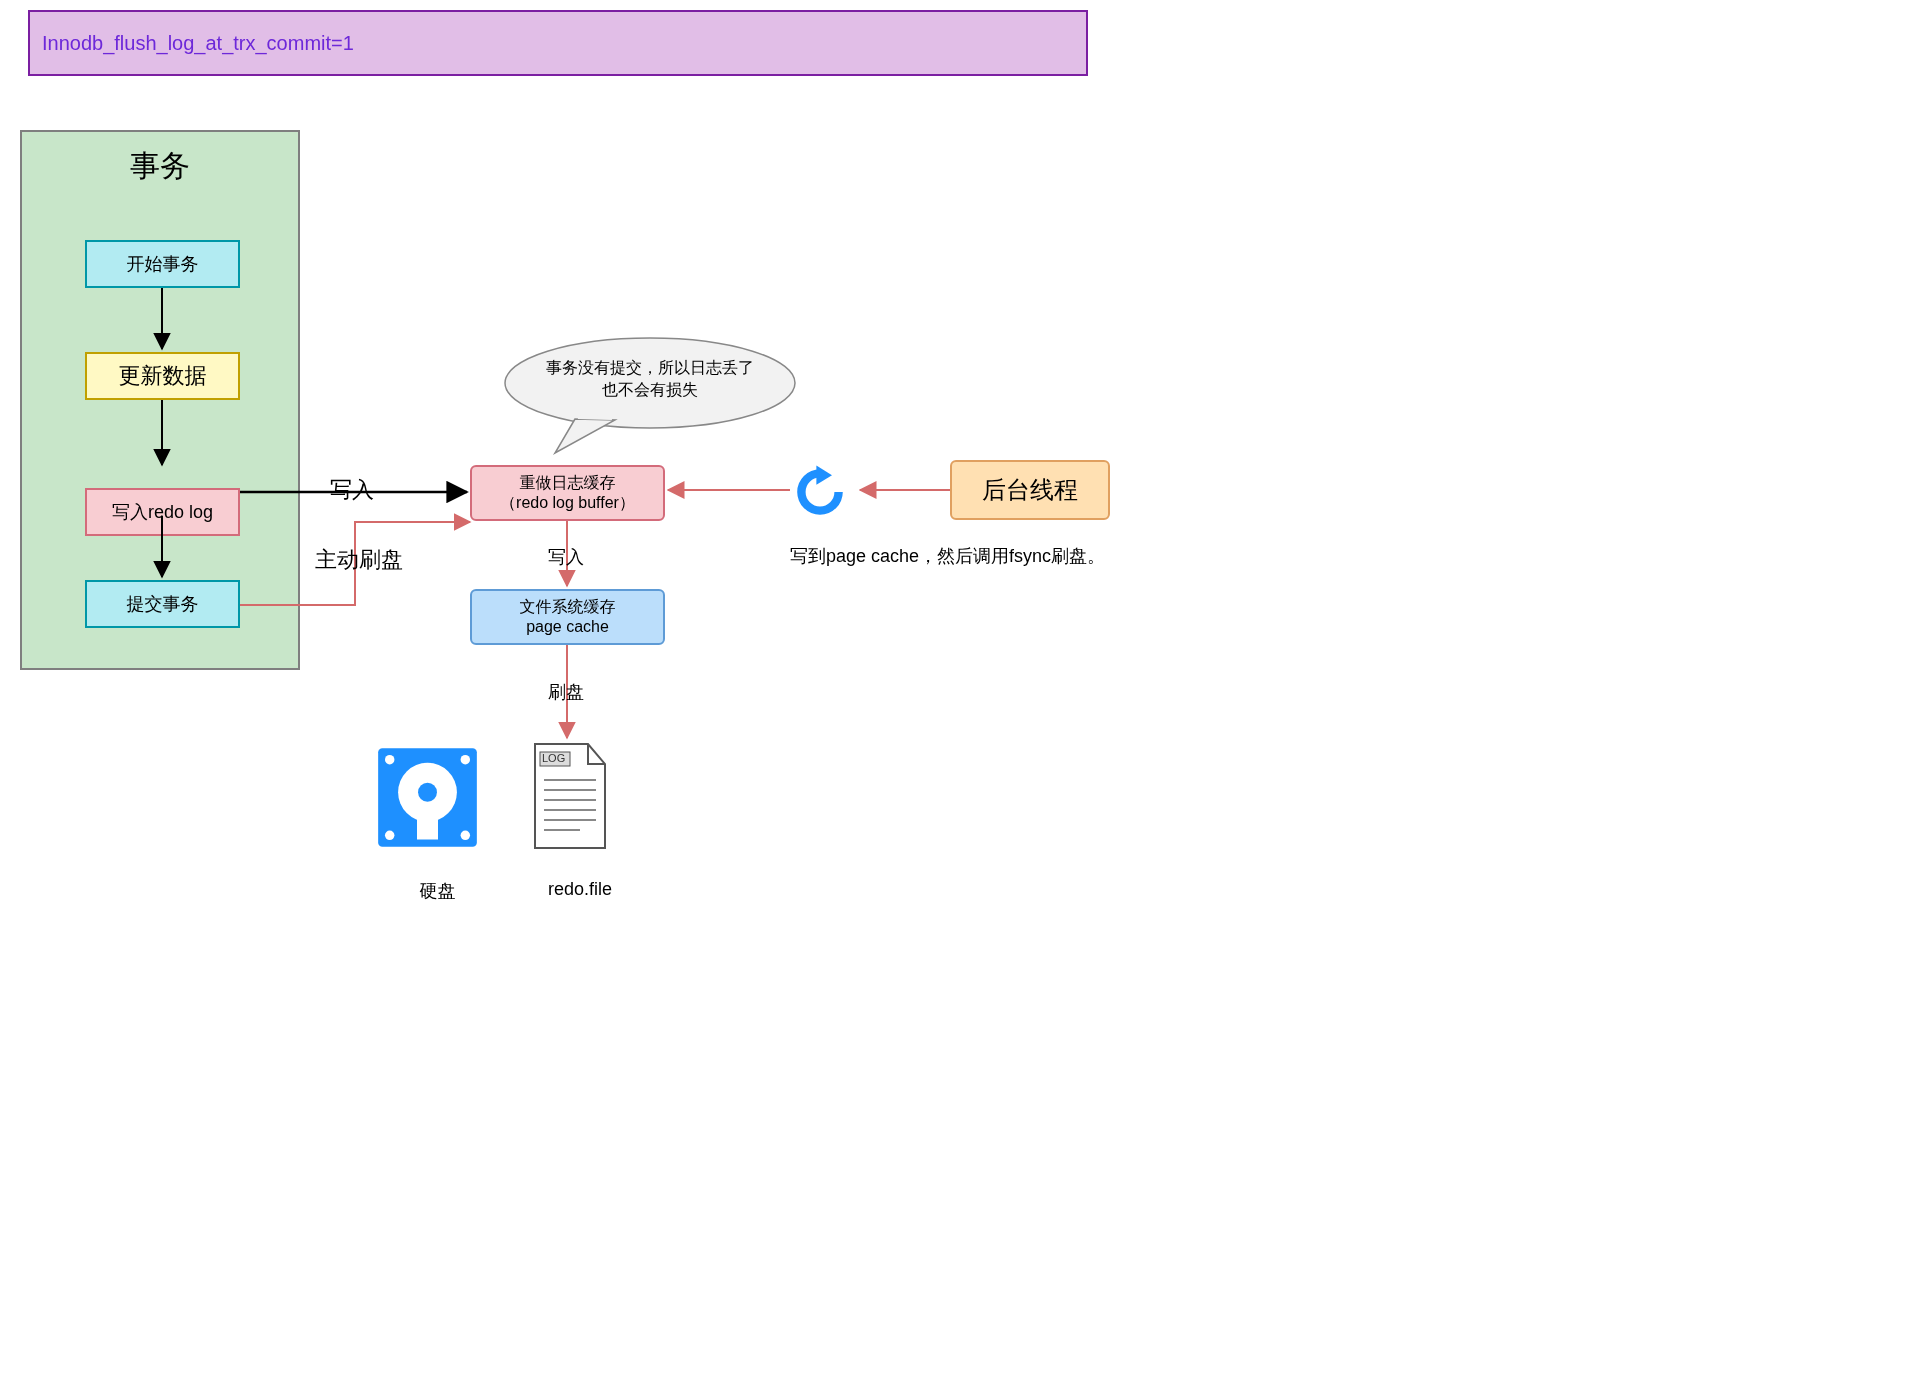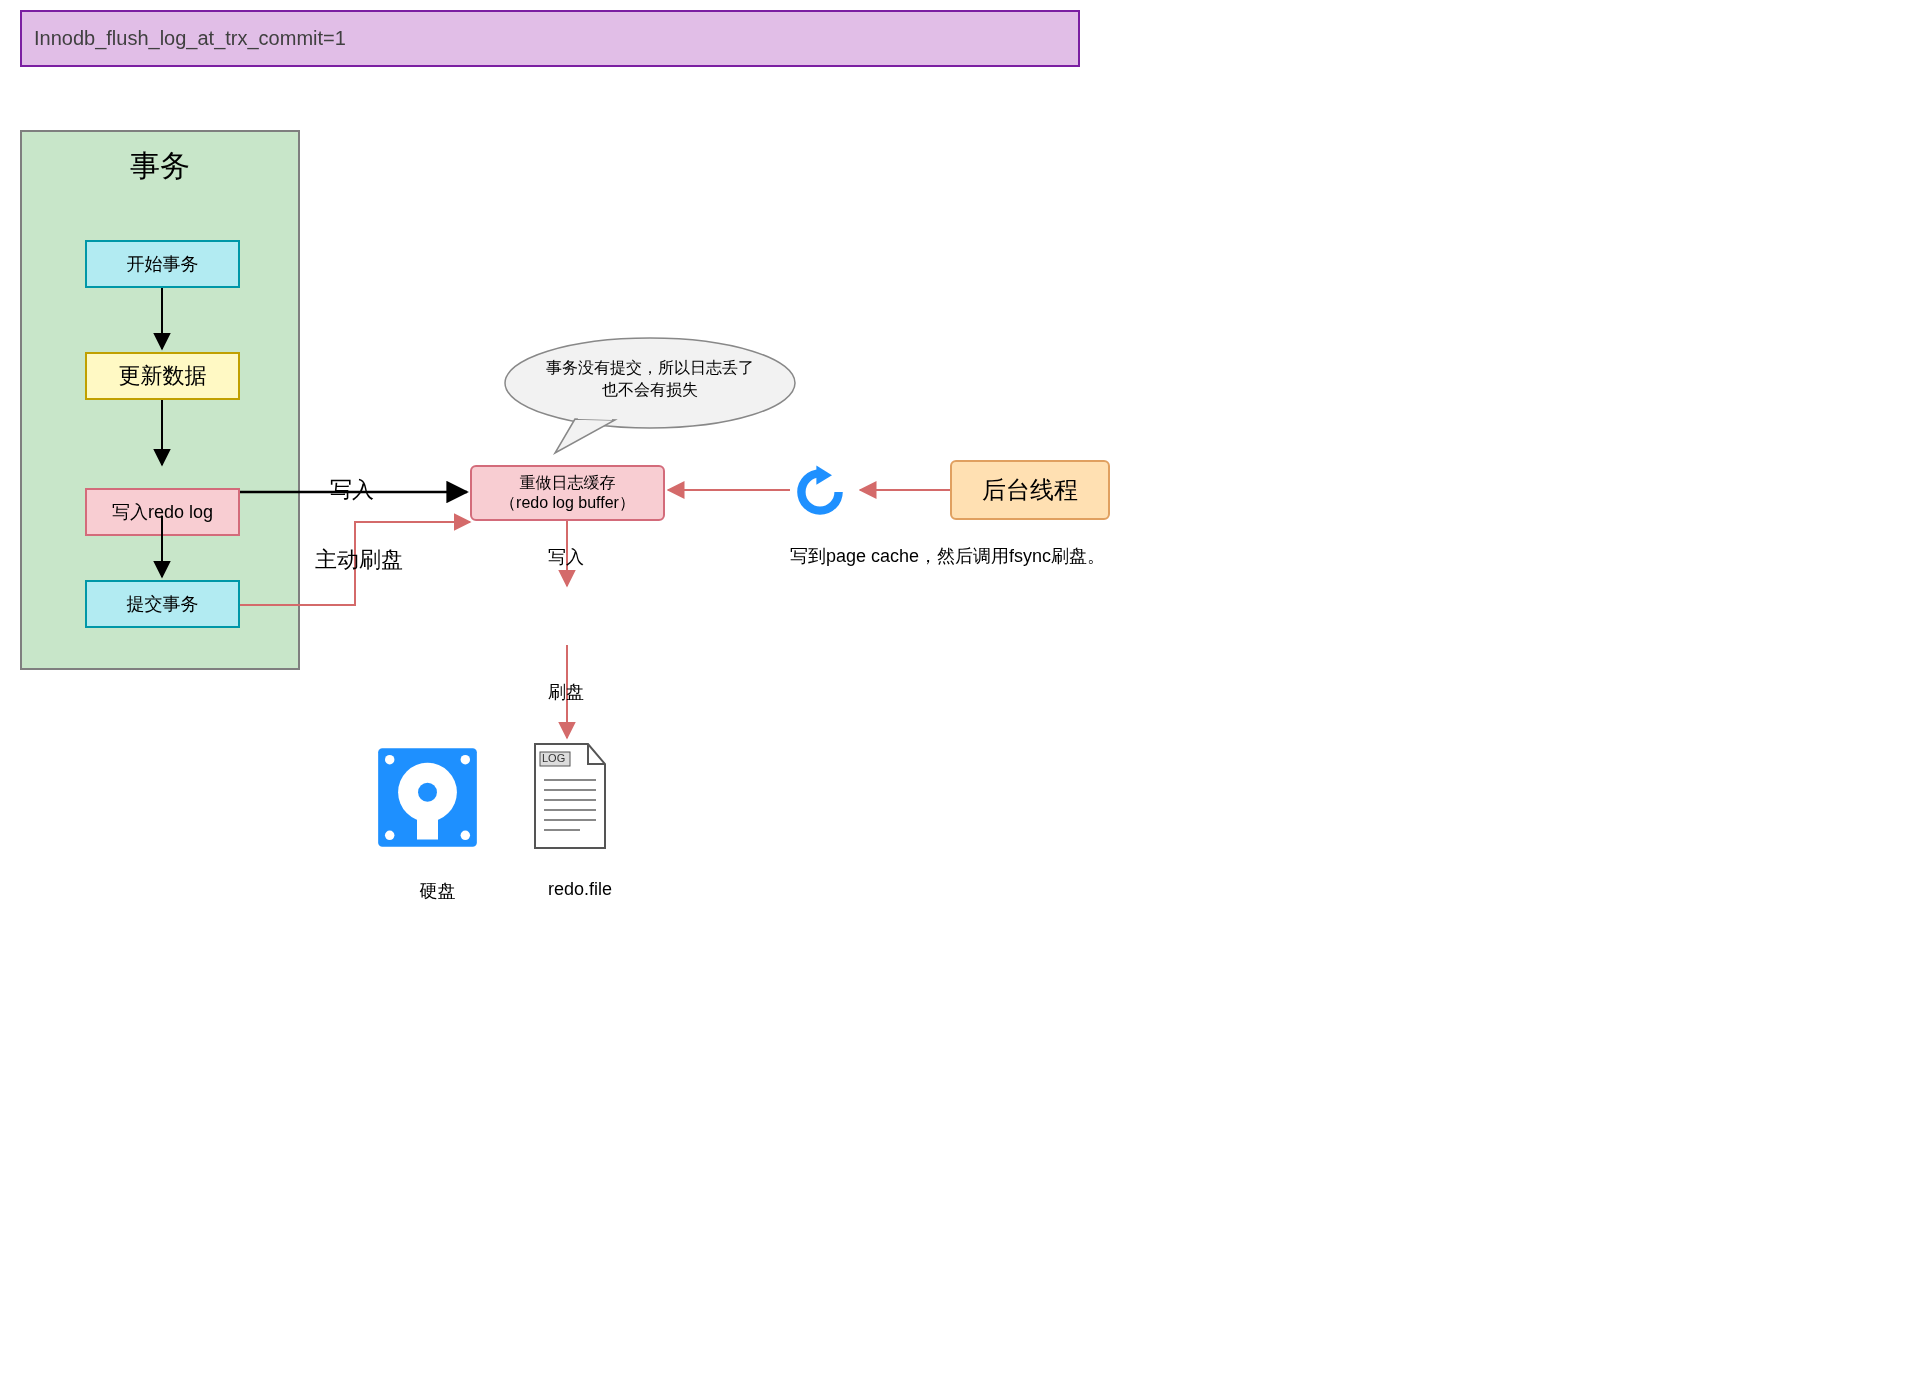--- a/index.html
+++ b/index.html
@@ -6,22 +6,22 @@
   #canvas{position:relative;width:1280px;height:920px;background:#fff;}
   .box{position:absolute;display:flex;align-items:center;justify-content:center;text-align:center;box-sizing:border-box;}
   .label{position:absolute;white-space:pre;text-align:center;}
   svg.conn{position:absolute;left:0;top:0;width:1280px;height:920px;pointer-events:none;}
 </style>
 </head>
 <body>
 
 <div id="canvas">
 
-  <div class="box" style="left:20px;top:10px;width:1060px;height:57px;justify-content:flex-start;padding-left:12px;
-              font-size:20px;border:2px solid #7b1fa2;background:#e1bee7;color:#404040;">
+  <div class="box" style="left:28px;top:10px;width:1060px;height:66px;justify-content:flex-start;padding-left:12px;
+              font-size:20px;border:2px solid #7b1fa2;background:#e1bee7;color:#6d28d9;">
     <span>Innodb_flush_log_at_trx_commit=1</span>
   </div>
 
   <div class="box" style="left:20px;top:130px;width:280px;height:540px;align-items:flex-start;justify-content:center;
               padding-top:14px;font-size:30px;border:2px solid #7f7f7f;background:#c8e6c9;">
     <span>事务</span>
   </div>
 
   <div class="box" style="left:85px;top:240px;width:155px;height:48px;font-size:18px;
               border:2px solid #0097a7;background:#b2ebf2;">
@@ -42,20 +42,25 @@
               border:2px solid #0097a7;background:#b2ebf2;">
     <span>提交事务</span>
   </div>
 
   <div class="box" style="left:470px;top:465px;width:195px;height:56px;font-size:16px;line-height:20px;
               flex-direction:column;border:2px solid #d36b7a;background:#f8cdd2;border-radius:6px;">
     <span>重做日志缓存</span>
     <span>（redo log buffer）</span>
   </div>
 
+  <div class="box" style="left:470px;top:589px;width:195px;height:56px;font-size:16px;line-height:20px;
+              flex-direction:column;border:2px solid #5e9bd6;background:#bbdefb;border-radius:6px;">
+    <span>文件系统缓存</span>
+    <span>page cache</span>
+  </div>
 
   <div class="box" style="left:950px;top:460px;width:160px;height:60px;font-size:24px;
               border:2px solid #e0a060;background:#ffe0b2;border-radius:6px;">
     <span>后台线程</span>
   </div>
 
   <div style="position:absolute;left:500px;top:335px;width:300px;height:100px;">
     <svg width="300" height="120" viewBox="0 0 300 120">
       <ellipse cx="150" cy="48" rx="145" ry="45" fill="#f2f2f2" stroke="#888" stroke-width="1.5"></ellipse>
       <path d="M75 84 L55 118 L115 85 Z" fill="#f2f2f2" stroke="#888" stroke-width="1.5"></path>

